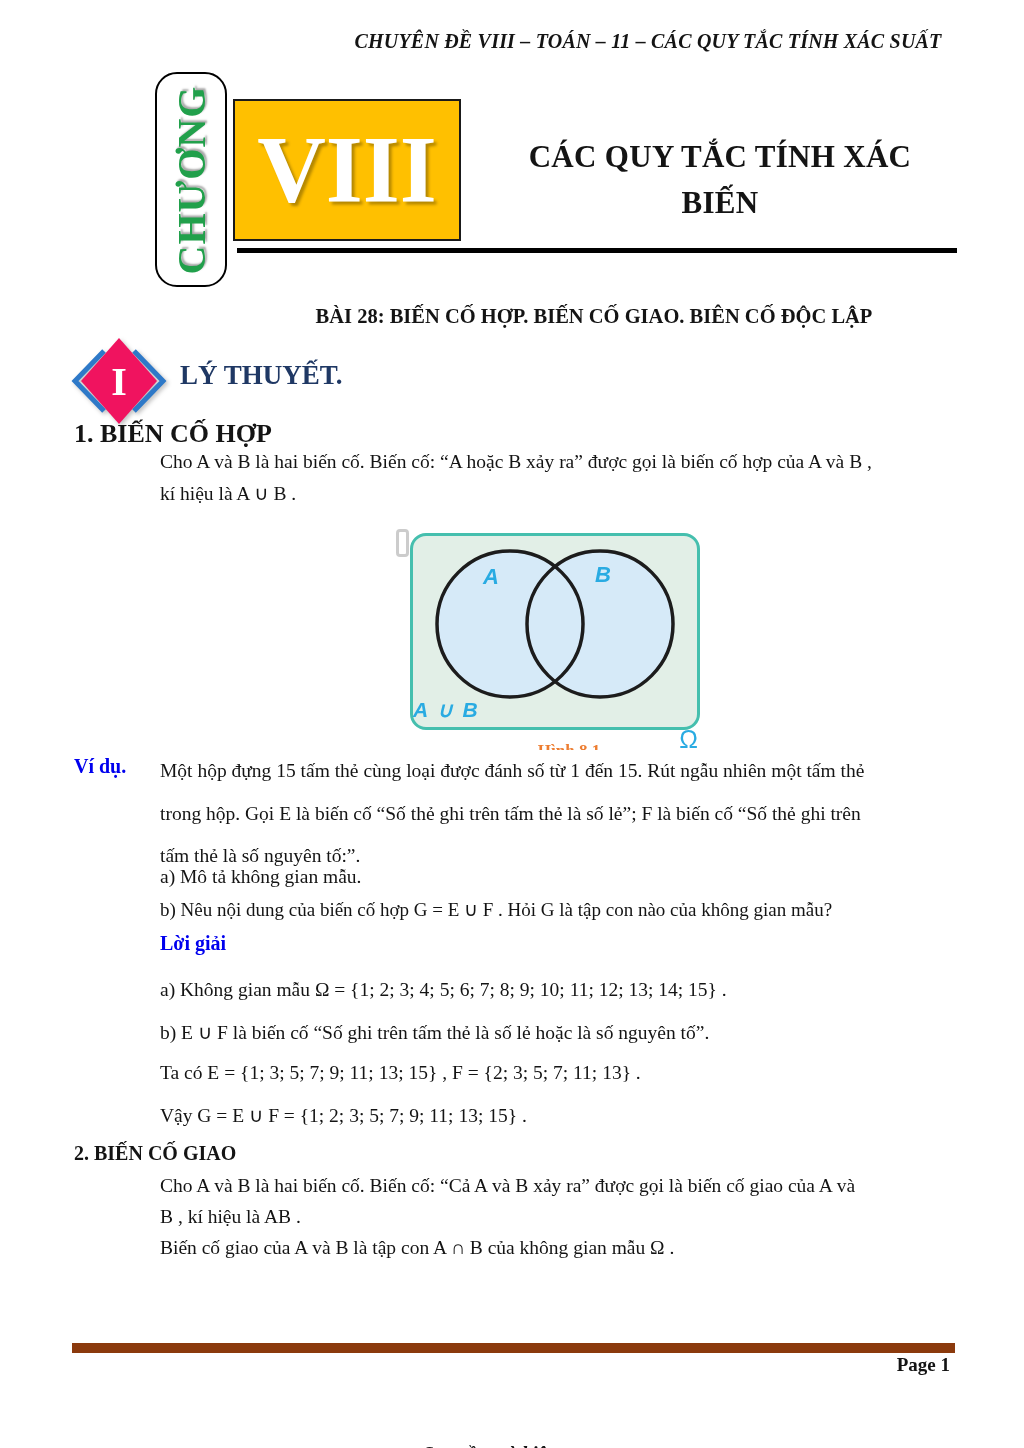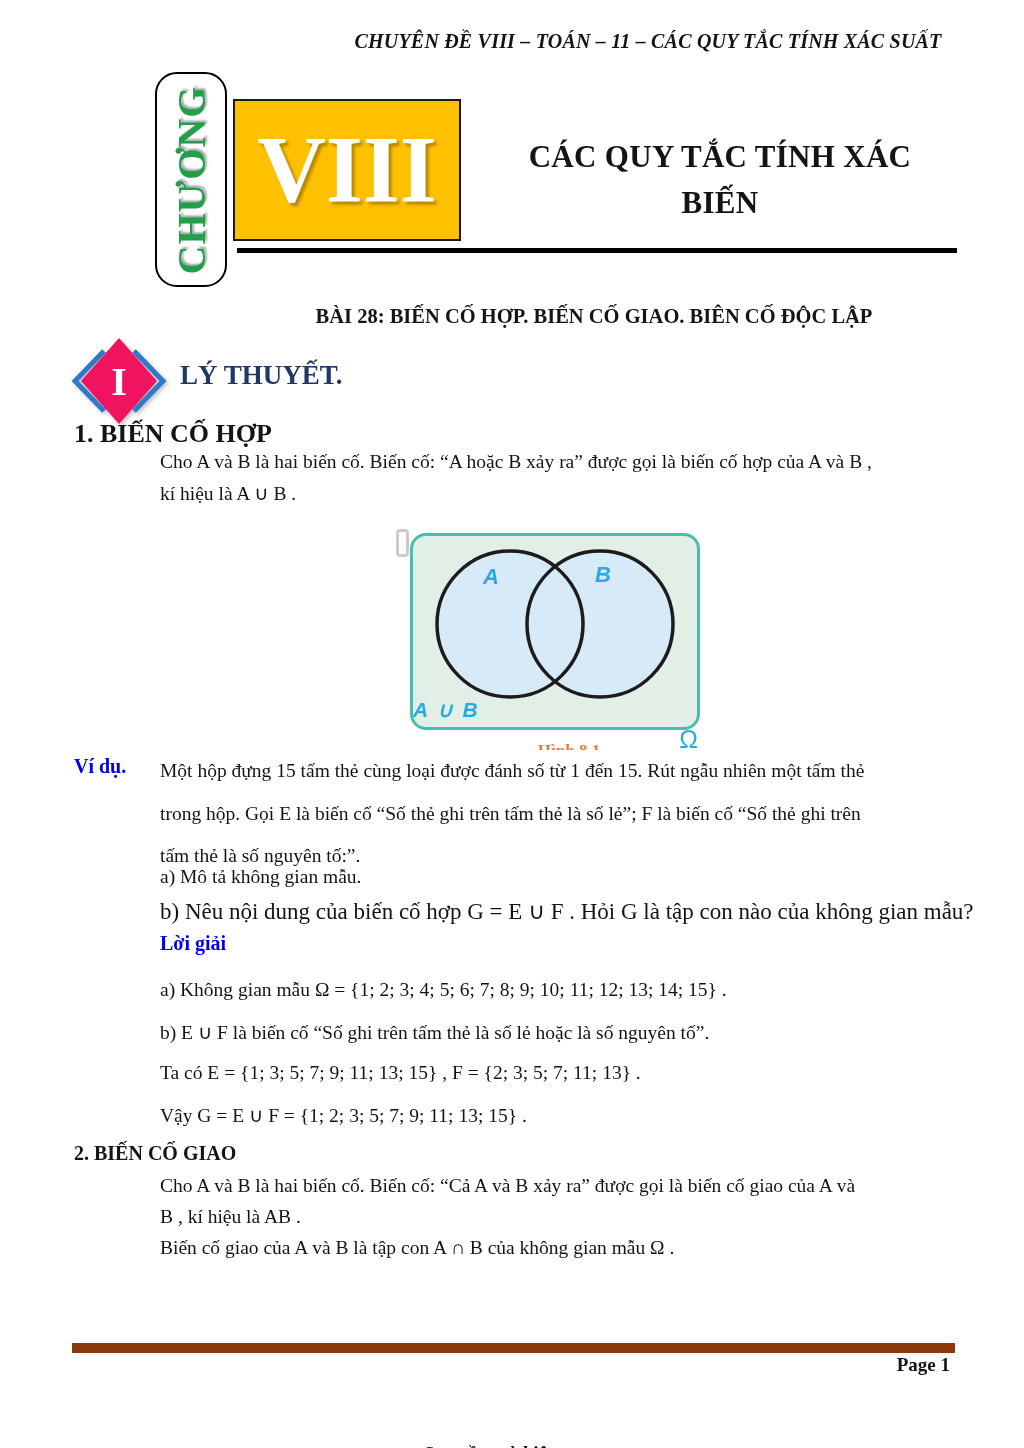--- a/index.html
+++ b/index.html
@@ -74,21 +74,21 @@
     color:var(--caption-orange);font-weight:bold;font-size:17px;text-align:center;
   }
   .scan-artifact{
     position:absolute;left:-14px;top:-4px;width:13px;height:28px;
     border:3px solid #bcbcbc;border-radius:4px;opacity:.75;background:#fff;
   }
   
   .example-label{position:absolute;left:74px;top:755px;color:var(--link-blue);font-weight:bold;font-size:20px;}
   .example-lines{position:absolute;left:160px;top:750px;width:810px;font-size:19.5px;line-height:42.5px;}
   .q-a{position:absolute;left:160px;top:866px;font-size:19.5px;}
-  .q-b{position:absolute;left:160px;top:898px;font-size:23px;}
+  .q-b{position:absolute;left:160px;top:898px;font-size:19px;}
   .loi-giai{position:absolute;left:160px;top:932px;width:790px;text-align:left;
     color:var(--link-blue);font-weight:bold;font-size:20px;}
   .sol-line{position:absolute;left:160px;font-size:19.5px;margin-top:7px;}
   .sol-0{top:972px;} .sol-1{top:1014px;} .sol-2{top:1055px;} .sol-3{top:1097px;}
   
   .s2-heading{position:absolute;left:74px;top:1142px;font-size:20px;font-weight:bold;}
   .s2-para{position:absolute;left:160px;top:1170px;width:810px;font-size:19.5px;line-height:31px;}
   
   .footer-bar{position:absolute;left:72px;top:1343px;width:883px;height:10px;background:var(--footer-brown);}
   .page-label{position:absolute;right:74px;top:1354px;font-size:19px;font-weight:bold;}

